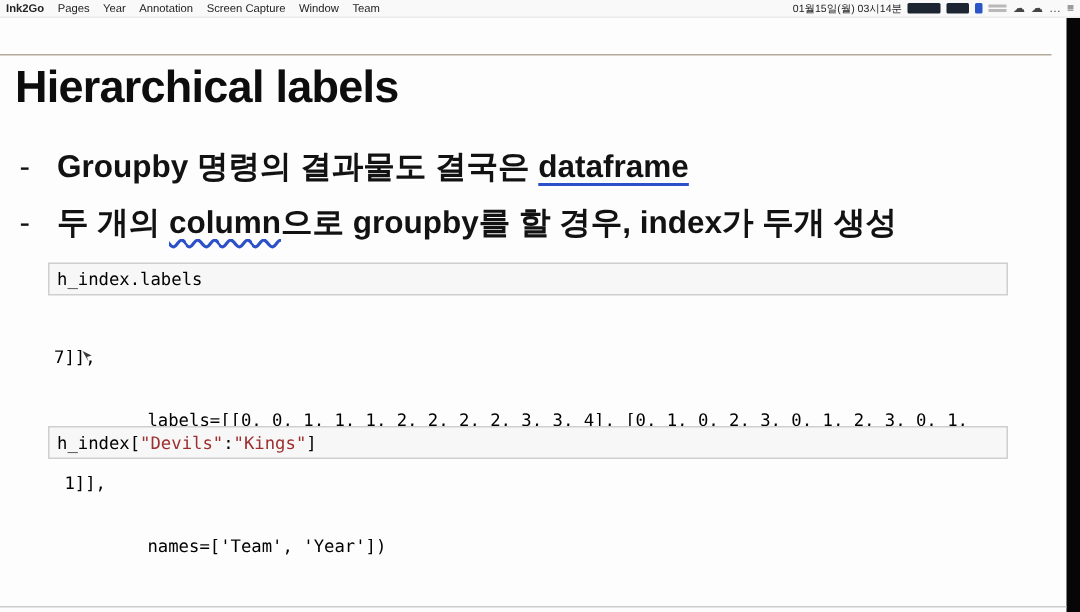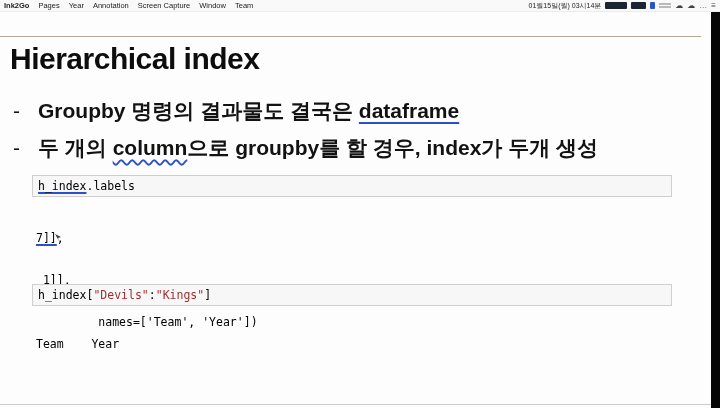--- a/index.html
+++ b/index.html
@@ -46,21 +46,21 @@
   .box2{top:284px;}
   .red{color:#9e2f2f;}
 
   .out{position:absolute;left:36px;font-family:"DejaVu Sans Mono",monospace;
        font-size:11.5px;color:#000;white-space:pre;}
   .out1{top:203px;}
   .out1 .ln{height:14px;line-height:14px;}
   .out2{top:310px;}
   .out2 .ln{height:13.6px;line-height:13.6px;}
 
-  .u-solid{text-decoration:underline;text-decoration-color:#2b50c8;
+  .u-solid{text-decoration-color:#2b50c8;
            text-decoration-thickness:1.5px;text-underline-offset:2px;}
   .u-wavy{text-decoration:underline;text-decoration-style:wavy;text-decoration-color:#2b50c8;
           text-decoration-thickness:1px;text-underline-offset:1.5px;}
 
   .pen-cursor{position:absolute;left:54px;top:233px;width:9px;height:9px;}
 </style>
 </head>
 <body>
 
 <div class="screen">
@@ -87,45 +87,45 @@
       <span class="glyph">☁</span>
       <span class="glyph">…</span>
       <span class="glyph">≡</span>
     </span>
   </div>
 
   <div class="sep-top"></div>
   <div class="blackbar"></div>
   <div class="sep-bottom"></div>
 
-  <div class="title">Hierarchical index</div>
+  <div class="title">Hierarchical labels</div>
 
   <div class="bullet b2">
     <span class="mk">-</span><span>두 개의 </span><span class="u-wavy-b">column</span><span>으로 groupby를 할 경우, index가 두개 생성</span>
   </div>
   <div class="bullet b1">
     <span class="mk">-</span><span>Groupby 명령의 결과물도 결국은 </span><span class="u-solid-b">dataframe</span><span></span>
   </div>
 
   <div class="cellbox box1"><span class="u-solid">h_index</span><span>.labels</span></div>
 
   <div class="out out1">
     <div class="ln"><span class="u-solid">7]]</span><span>,</span></div>
+    <div class="ln">         labels=[[0, 0, 1, 1, 1, 2, 2, 2, 2, 3, 3, 4], [0, 1, 0, 2, 3, 0, 1, 2, 3, 0, 1,</div>
     <div class="ln"> 1]],</div>
     <div class="ln">         names=['Team', 'Year'])</div>
   </div>
 
   <svg class="pen-cursor" viewBox="0 0 9 9">
     <path d="M1 1 L7 4 L4 5 L5 8 Z" fill="#3a3a3a"></path>
   </svg>
 
   <div class="cellbox box2"><span>h_index[</span><span class="red">"Devils"</span><span>:</span><span class="red">"Kings"</span><span>]</span></div>
 
   <div class="out out2">
-    <div class="ln">Team    Year</div>
     
     
     
     
     
   </div>
 
 </div>
 
 </body></html>

